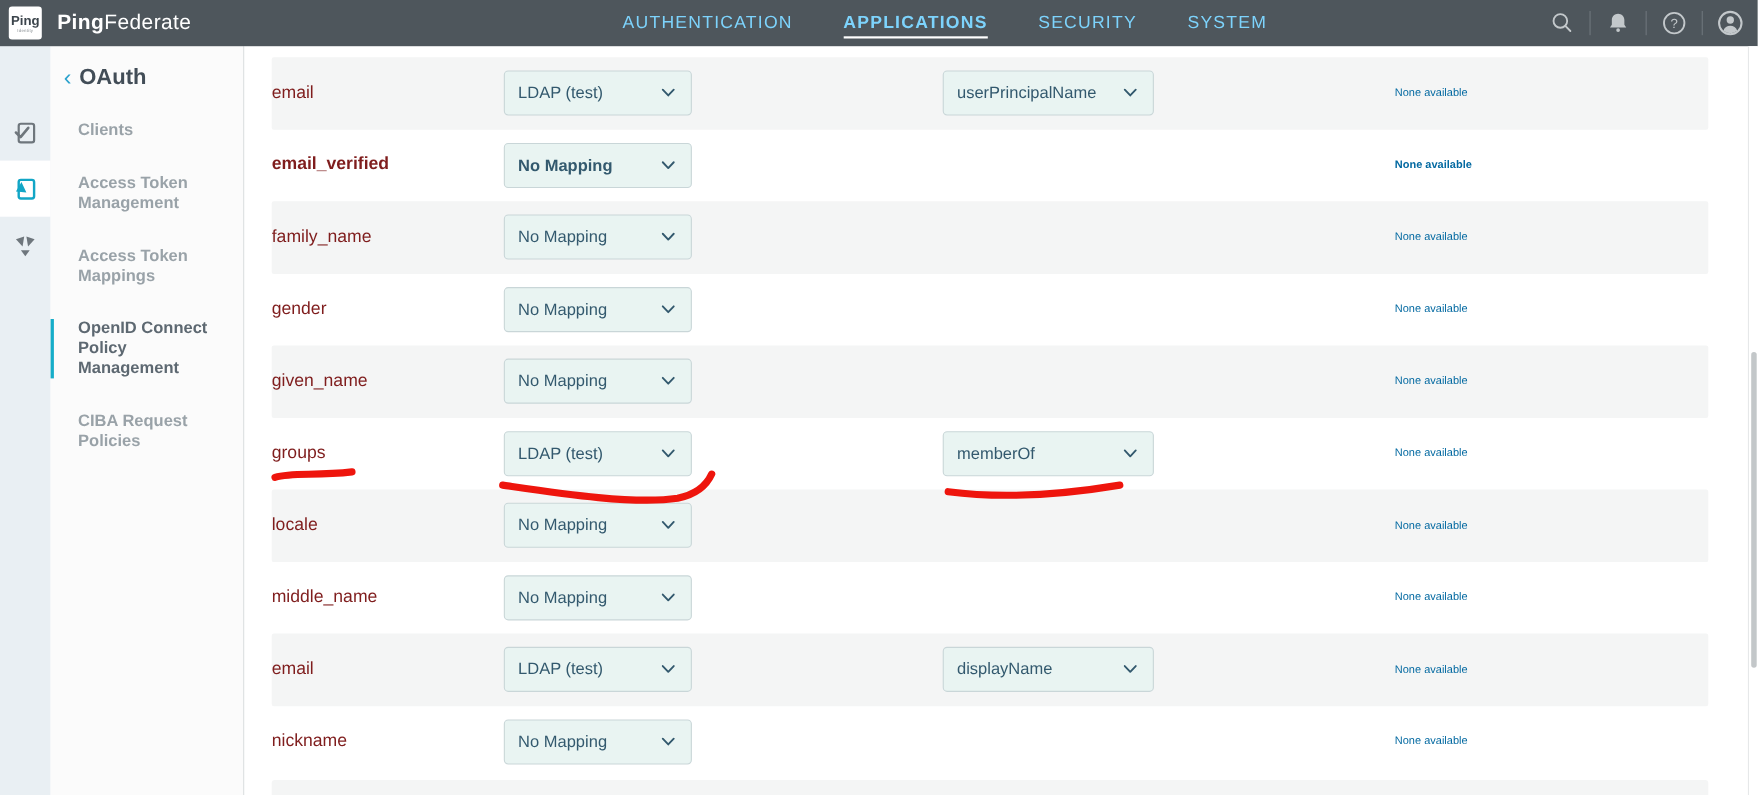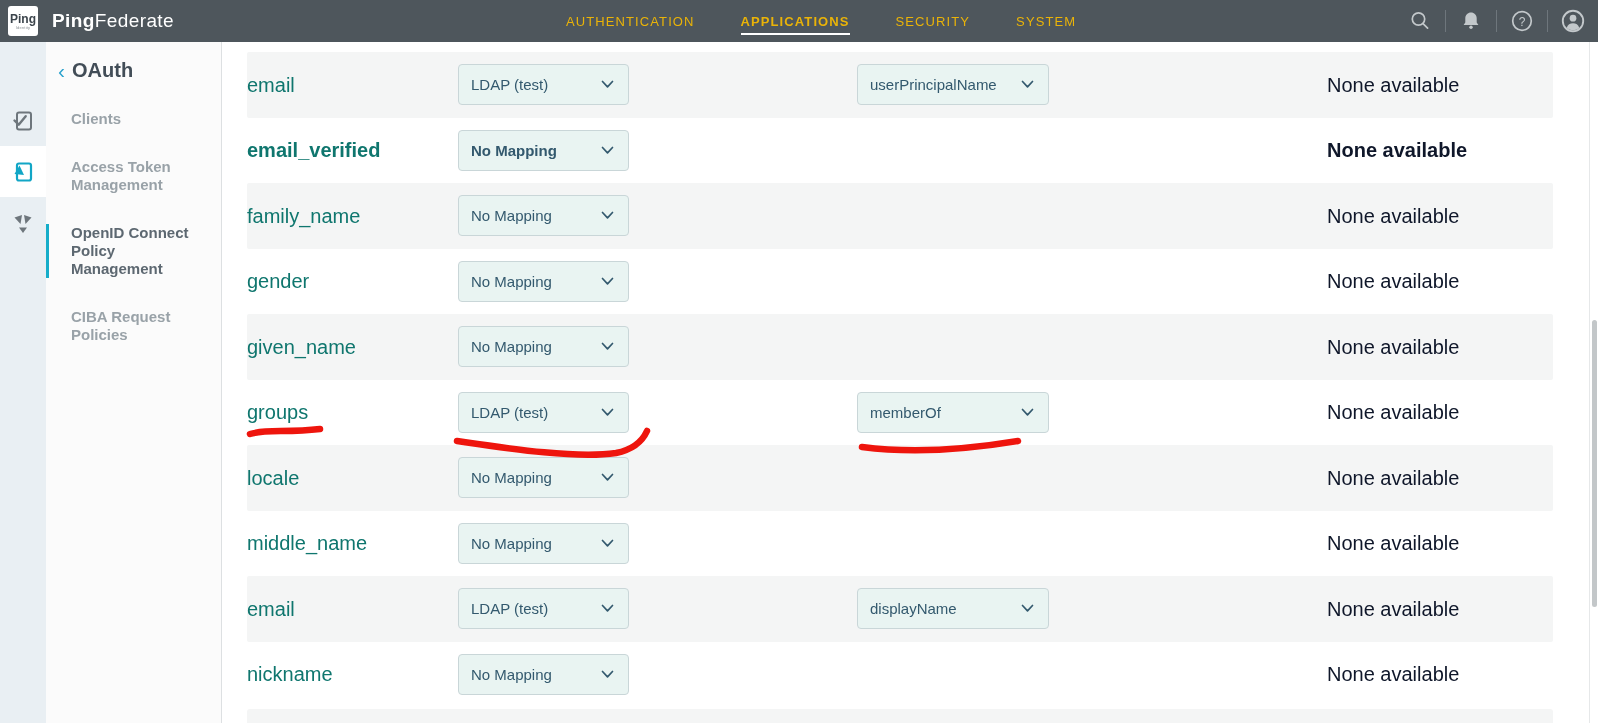--- a/index.html
+++ b/index.html
@@ -9,21 +9,21 @@
   
   .header { position:absolute; left:0; top:0; width:1598px; height:42px; background:#4e565c;
             display:flex; align-items:center; z-index:10; }
   .logo-box { width:30px; height:30px; background:#ffffff; border-radius:3px; margin-left:8px;
               display:flex; flex-direction:column; align-items:center; justify-content:center; cursor:pointer; }
   .logo-main { font-size:12px; font-weight:700; color:#3c454c; line-height:12px; }
   .logo-sub { font-size:4px; color:#8a9094; line-height:5px; letter-spacing:.2px; }
   .brand { color:#ffffff; font-size:19px; margin-left:14px; letter-spacing:.4px; font-weight:300; }
   .brand .b { font-weight:700; }
   .main-nav { position:absolute; left:566px; top:0; height:42px; display:flex; align-items:center; gap:46px; }
-  .nav-item { color:#eab308; font-size:13px; letter-spacing:1.1px; cursor:pointer; white-space:nowrap; }
+  .nav-item { color:#7dd3fc; font-size:16px; letter-spacing:1.1px; cursor:pointer; white-space:nowrap; }
   .nav-item span { padding-bottom:4px; }
   .nav-item.active { font-weight:700; }
   .nav-item.active span { border-bottom:2px solid #ffffff; }
   .header-icons { margin-left:auto; display:flex; align-items:center; gap:12px; padding-right:12px; }
   .hdr-ic { width:26px; height:26px; display:flex; align-items:center; justify-content:center; cursor:pointer; }
   .hdr-divider { width:1px; height:22px; background:#6e767c; }
 
   
   .rail { position:absolute; left:0; top:42px; width:46px; height:681px; background:#e9eff3; z-index:5; }
   .rail-cell { width:46px; height:51px; display:flex; align-items:center; justify-content:center; cursor:pointer; }
@@ -38,27 +38,27 @@
   .oauth-chev { color:#2ba2cd; font-size:21px; font-weight:400; line-height:20px; }
   .side-list { list-style:none; }
   .side-item { margin-bottom:30px; padding-left:25px; padding-right:14px; font-size:15px; font-weight:700;
                color:#99a2a8; line-height:18px; cursor:pointer; }
   .side-item.active { color:#5d6871; border-left:3px solid #16adc9; padding-left:22px; }
 
   
   .table { position:absolute; left:247px; top:52px; width:1306px; height:671px; z-index:1; }
   .row { position:absolute; left:0; width:1306px; height:65.5px; }
   .row.shade { background:#f4f5f5; border-radius:2px; }
-  .attr { position:absolute; left:0; top:50%; transform:translateY(-50%); font-size:20px; color:#0f766e; }
+  .attr { position:absolute; left:0; top:50%; transform:translateY(-50%); font-size:16px; color:#7f1d1d; }
   .sel { position:absolute; top:12px; height:41px; background:#e9f4f2; border:1px solid #c9d6d8;
          border-radius:4px; display:flex; align-items:center; justify-content:space-between;
          padding:0 14px 0 12px; font-size:15px; color:#33596e; cursor:pointer; }
   .sel1 { left:211px; width:171px;gap:12px; }
   .sel2 { left:610px; width:192px; }
-  .avail { position:absolute; left:1080px; top:50%; transform:translateY(-50%); font-size:20px; color:#0f172a; }
+  .avail { position:absolute; left:1021px; top:50%; transform:translateY(-50%); font-size:10px; color:#0369a1; }
   .row-partial { position:absolute; left:0; top:657px; width:1306px; height:14px; background:#f4f5f5;
                  border-radius:3px 3px 0 0; }
 
   
   .annot { position:absolute; left:0; top:0; width:1598px; height:723px; z-index:40; pointer-events:none; }
 
   
   .scroll-track { position:absolute; right:0; top:42px; width:9px; height:681px; background:#ffffff;
                   border-left:1px solid #e6e8e9; z-index:20; }
   .scroll-thumb { position:absolute; right:1px; top:278px; width:5px; height:287px; background:#c3c7c9;
@@ -136,20 +136,21 @@
 </div>
 
 <div class="sidebar">
   <div class="oauth-head">
     <span class="oauth-chev">‹</span>
     <span>OAuth</span>
   </div>
   <ul class="side-list" id="side-list">
       <li class="side-item">Clients</li>
       <li class="side-item">Access Token Management</li>
+      <li class="side-item">Access Token Mappings</li>
       <li class="side-item active">OpenID Connect Policy Management</li>
       <li class="side-item">CIBA Request Policies</li>
     </ul>
 </div>
 
 <div class="table" id="table">
   <div class="row-partial"></div>
 <div class="row shade" style="top: 0px;">
       <span class="attr">email</span>
       <div class="sel sel1">

